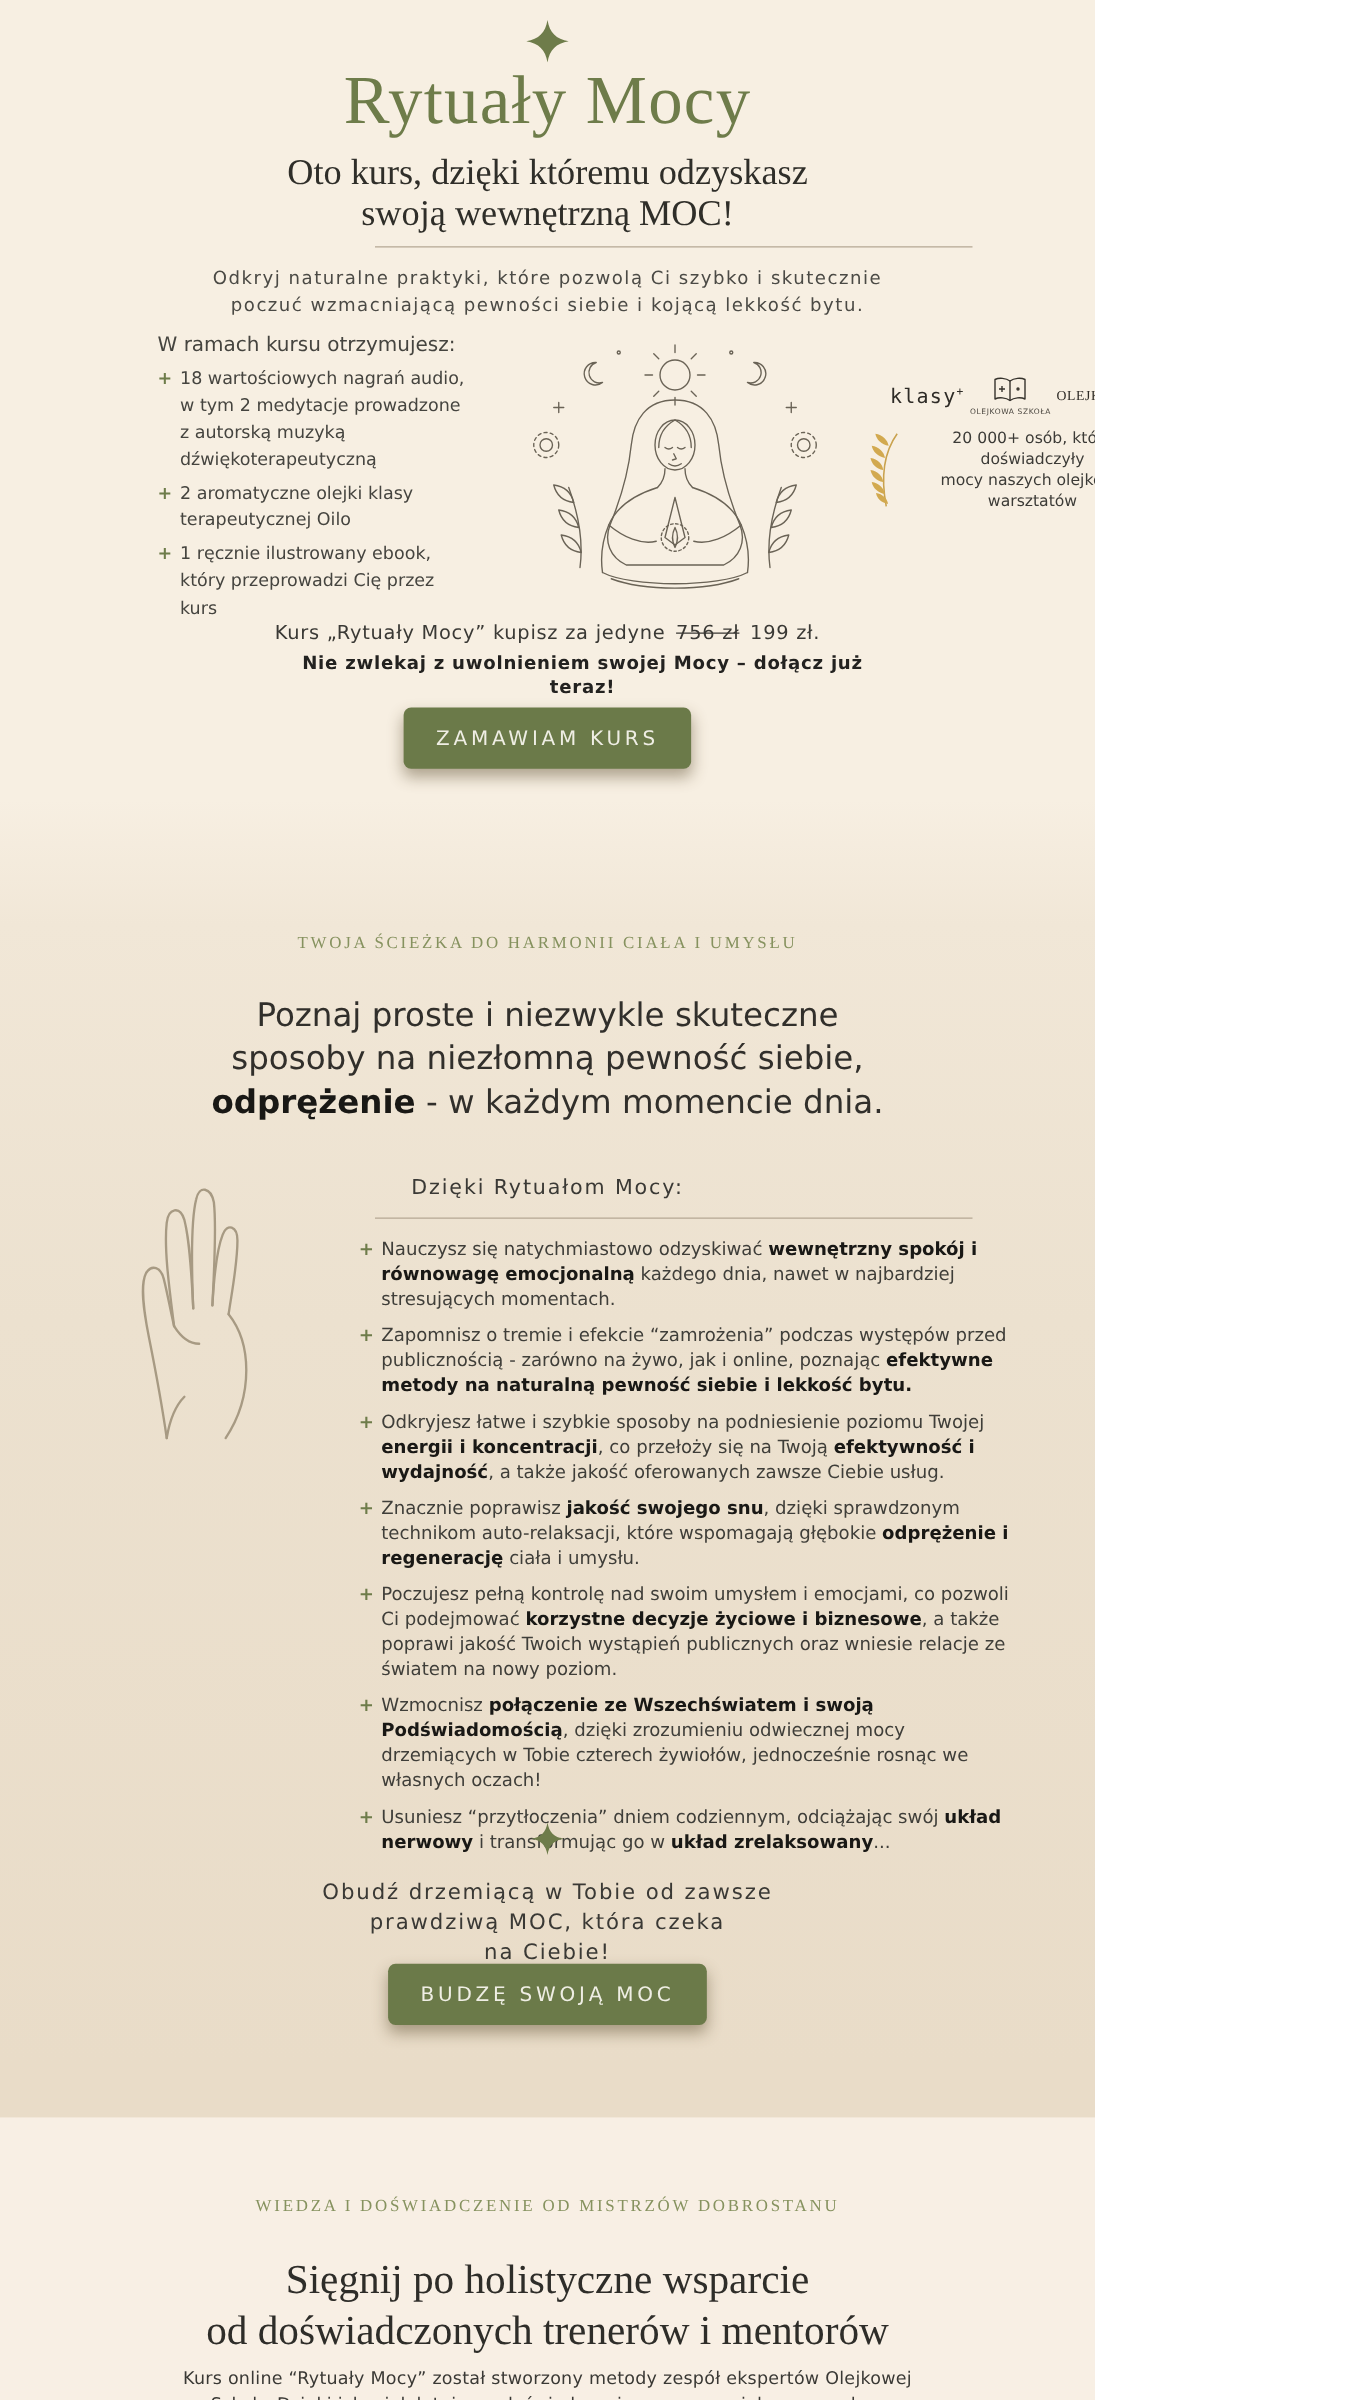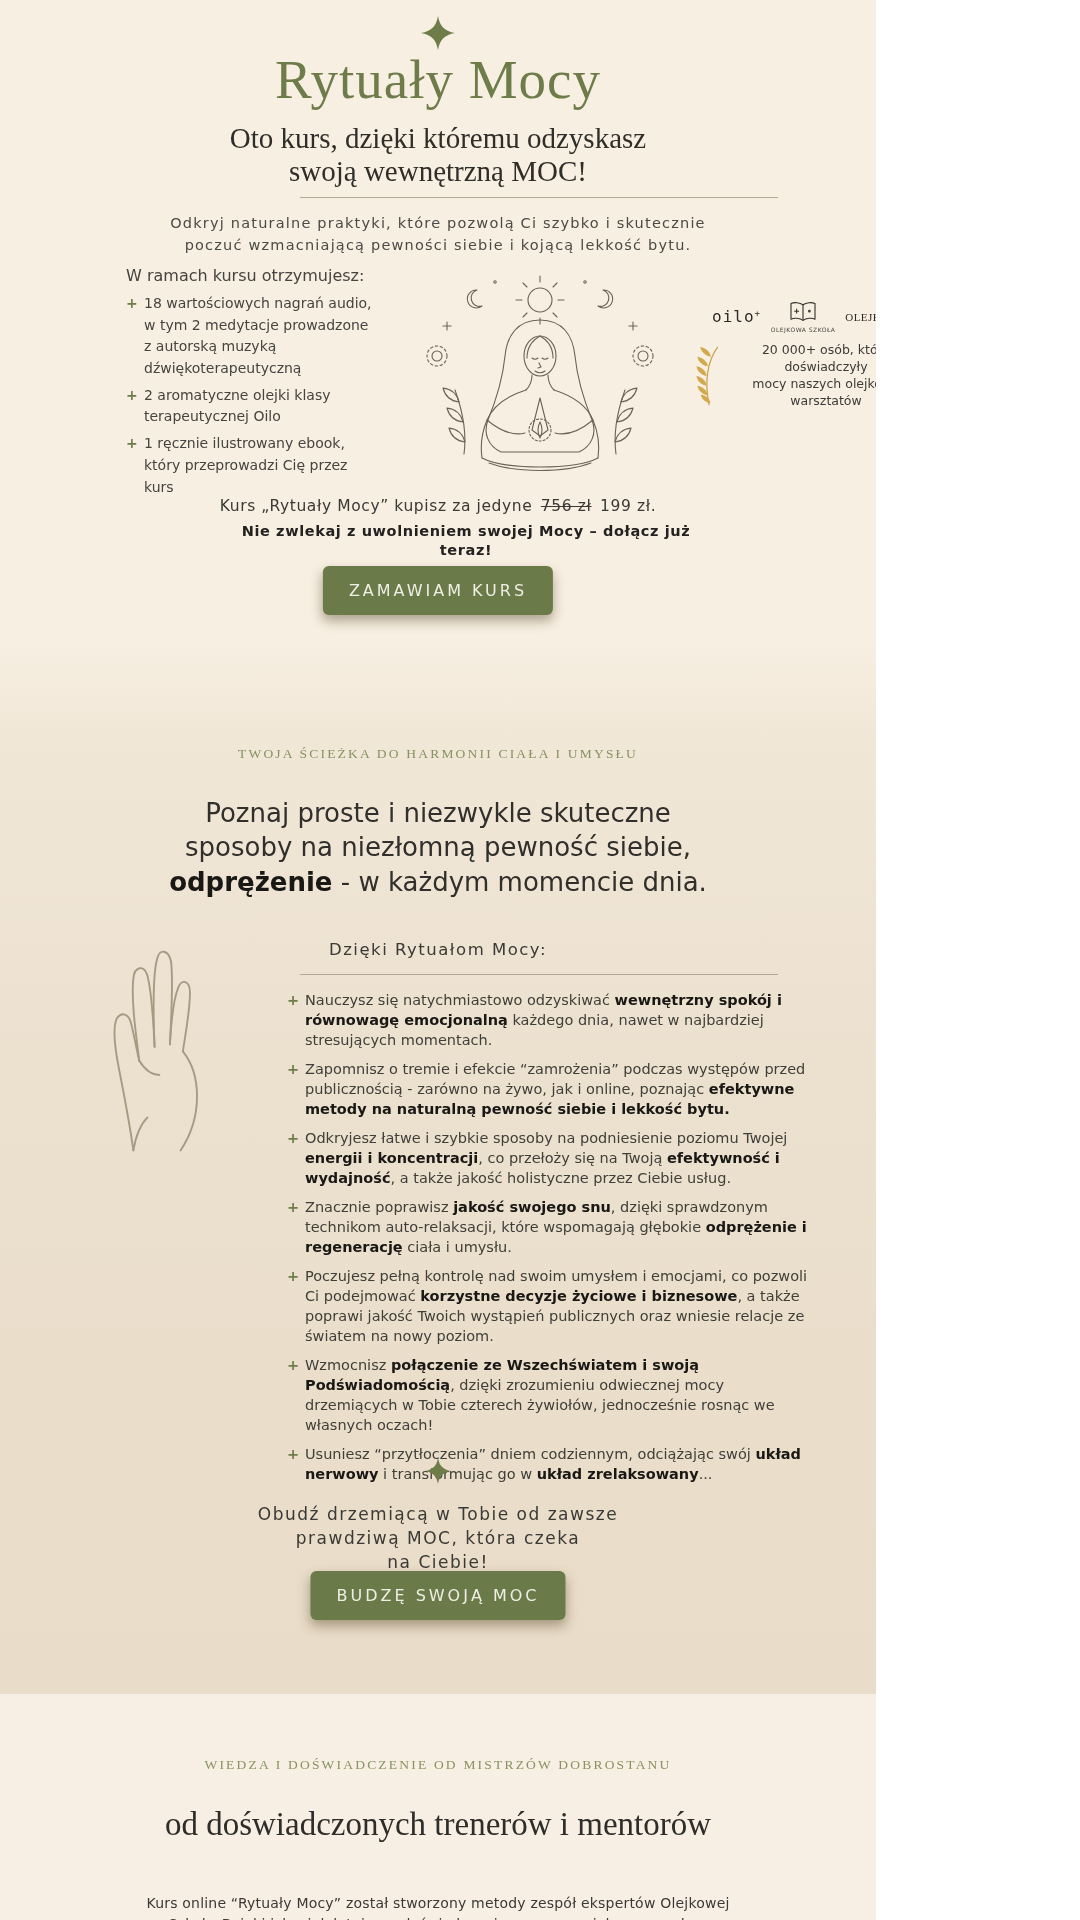--- a/index.html
+++ b/index.html
@@ -129,21 +129,21 @@
       <path d="M97 188 C120 200 190 200 213 188"></path>
       <path d="M104 193 C130 203 180 203 206 193"></path>
       <path d="M70 120 C78 142 82 162 79 184"></path>
       <path d="M74 132 C66 131 60 126 58 118 C66 119 72 124 74 132 Z M78 152 C70 151 64 146 62 138 C70 139 76 144 78 152 Z M80 172 C72 171 66 166 64 158 C72 159 78 164 80 172 Z"></path>
       <path d="M240 120 C232 142 228 162 231 184"></path>
       <path d="M236 132 C244 131 250 126 252 118 C244 119 238 124 236 132 Z M232 152 C240 151 246 146 248 138 C240 139 234 144 232 152 Z M230 172 C238 171 244 166 246 158 C238 159 232 164 230 172 Z"></path>
     </g>
   </svg>
 
   <div class="abs logorow">
-    <span class="oilo"><span>oilo</span><sup>+</sup></span>
+    <span class="oilo"><span>klasy</span><sup>+</sup></span>
     <span class="school">
       <svg width="32" height="24" viewBox="0 0 40 28">
         <g stroke="#35322c" fill="none" stroke-width="1.4" stroke-linejoin="round">
           <path d="M20 5 C16 2 9 1.5 5 3.5 L5 23 C9 21 16 21.5 20 24.5 C24 21.5 31 21 35 23 L35 3.5 C31 1.5 24 2 20 5 Z"></path>
           <path d="M20 5 L20 24.5"></path>
           <path d="M12 10 l0 6 M9 13 l6 0"></path>
           <circle cx="28" cy="13" r="1"></circle>
         </g>
       </svg>
       <span class="school-cap">OLEJKOWA SZKOŁA</span>
@@ -220,40 +220,41 @@
       <path d="M30 208 C32 196 36 186 42 180"></path>
       <path d="M35 132 C40 140 46 144 52 144"></path>
     </g>
   </svg>
 
   <div class="abs cx benefits-title">Dzięki Rytuałom Mocy:</div>
   <div class="abs divider d2"></div>
   <ul class="abs plist benefits">
       <li><span class="mk">+</span><span>Nauczysz się natychmiastowo odzyskiwać </span><b>wewnętrzny spokój i równowagę emocjonalną</b><span> każdego dnia, nawet w najbardziej stresujących momentach.</span></li>
       <li><span class="mk">+</span><span>Zapomnisz o tremie i efekcie “zamrożenia” podczas występów przed publicznością - zarówno na żywo, jak i online, poznając </span><b>efektywne metody na naturalną pewność siebie i lekkość bytu.</b></li>
-      <li><span class="mk">+</span><span>Odkryjesz łatwe i szybkie sposoby na podniesienie poziomu Twojej </span><b>energii i koncentracji</b><span>, co przełoży się na Twoją </span><b>efektywność i wydajność</b><span>, a także jakość holistyczne przez Ciebie usług.</span></li>
+      <li><span class="mk">+</span><span>Odkryjesz łatwe i szybkie sposoby na podniesienie poziomu Twojej </span><b>energii i koncentracji</b><span>, co przełoży się na Twoją </span><b>efektywność i wydajność</b><span>, a także jakość oferowanych zawsze Ciebie usług.</span></li>
       <li><span class="mk">+</span><span>Znacznie poprawisz </span><b>jakość swojego snu</b><span>, dzięki sprawdzonym technikom auto-relaksacji, które wspomagają głębokie </span><b>odprężenie i regenerację</b><span> ciała i umysłu.</span></li>
       <li><span class="mk">+</span><span>Poczujesz pełną kontrolę nad swoim umysłem i emocjami, co pozwoli Ci podejmować </span><b>korzystne decyzje życiowe i biznesowe</b><span>, a także poprawi jakość Twoich wystąpień publicznych oraz wniesie relacje ze światem na nowy poziom.</span></li>
       <li><span class="mk">+</span><span>Wzmocnisz </span><b>połączenie ze Wszechświatem i swoją Podświadomością</b><span>, dzięki zrozumieniu odwiecznej mocy drzemiących w Tobie czterech żywiołów, jednocześnie rosnąc we własnych oczach!</span></li>
       <li><span class="mk">+</span><span>Usuniesz “przytłoczenia” dniem codziennym, odciążając swój </span><b>układ nerwowy</b><span> i transformując go w </span><b>układ zrelaksowany</b><span>...</span></li>
     </ul>
 
   <svg class="abs sparkle" style="top:1458px" width="26" height="26" viewBox="0 0 40 40">
     <path d="M20 0 C22 12 28 18 40 20 C28 22 22 28 20 40 C18 28 12 22 0 20 C12 18 18 12 20 0 Z" fill="#6e7c4a"></path>
   </svg>
 
   <div class="abs cx awaken">
       <div>Obudź drzemiącą w Tobie od zawsze</div>
       <div>prawdziwą MOC, która czeka</div>
       <div>na Ciebie!</div>
     </div>
   <button class="abs btn btn2">BUDZĘ SWOJĄ MOC</button>
 
   <div class="abs cx eyebrow eb3">WIEDZA I DOŚWIADCZENIE OD MISTRZÓW DOBROSTANU</div>
   <div class="abs cx serif headline3">
+      <div>Sięgnij po holistyczne wsparcie</div>
       <div>od doświadczonych trenerów i mentorów</div>
     </div>
   <div class="abs cx mentors-body">
       <div>Kurs online “Rytuały Mocy” został stworzony metody zespół ekspertów Olejkowej</div>
       <div>Szkoły. Dzięki ich wieloletniemu doświadczeniu w pracy z ciałem, umysłem</div>
     </div>
 
 </div>
 
 </body></html>

